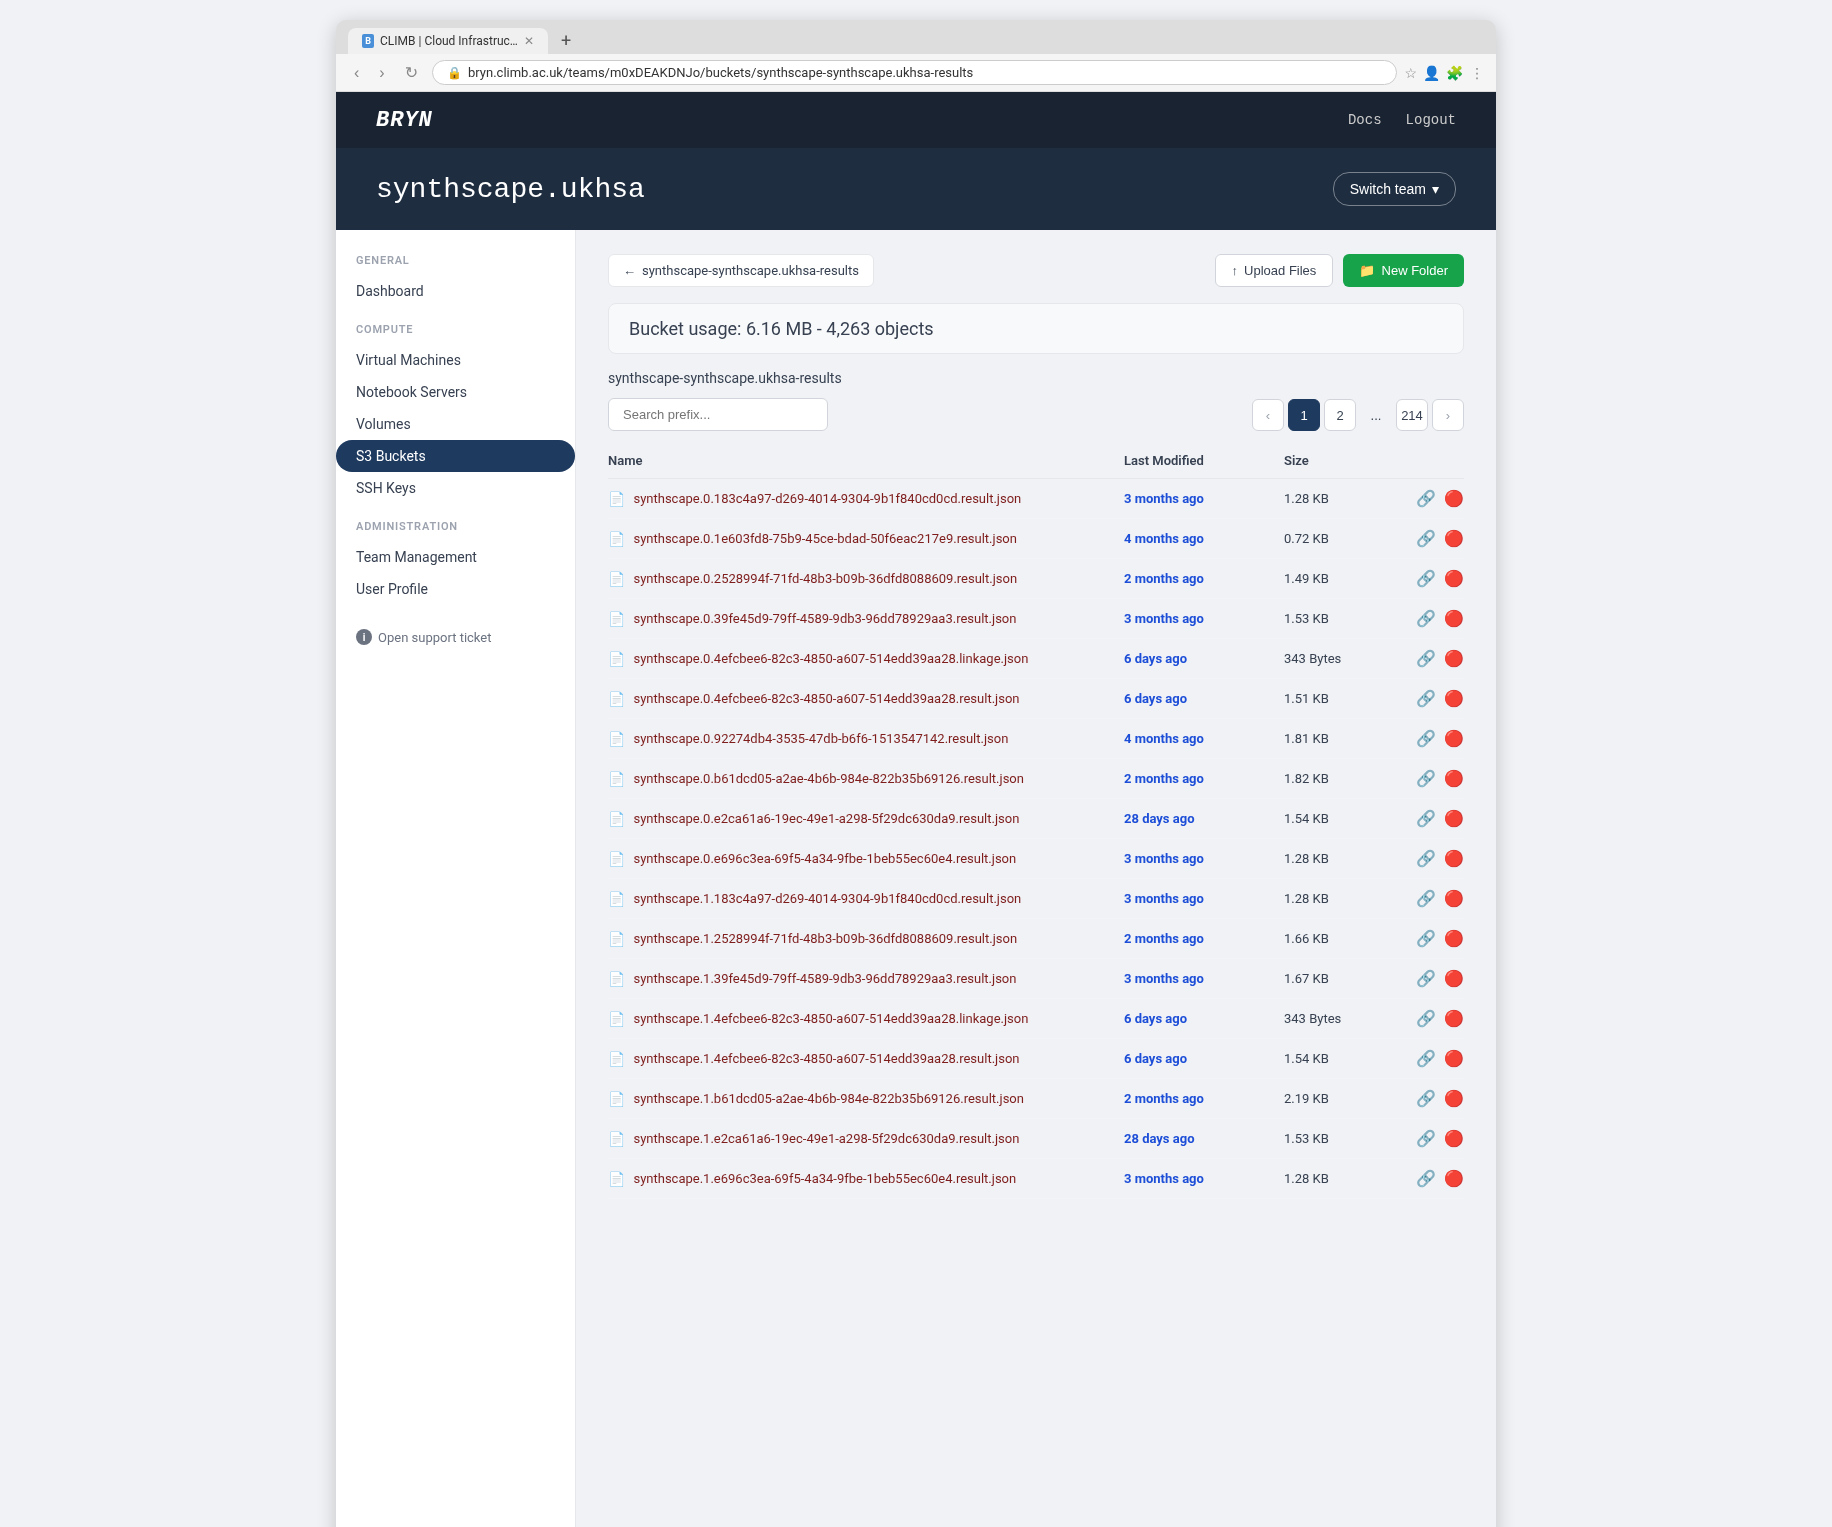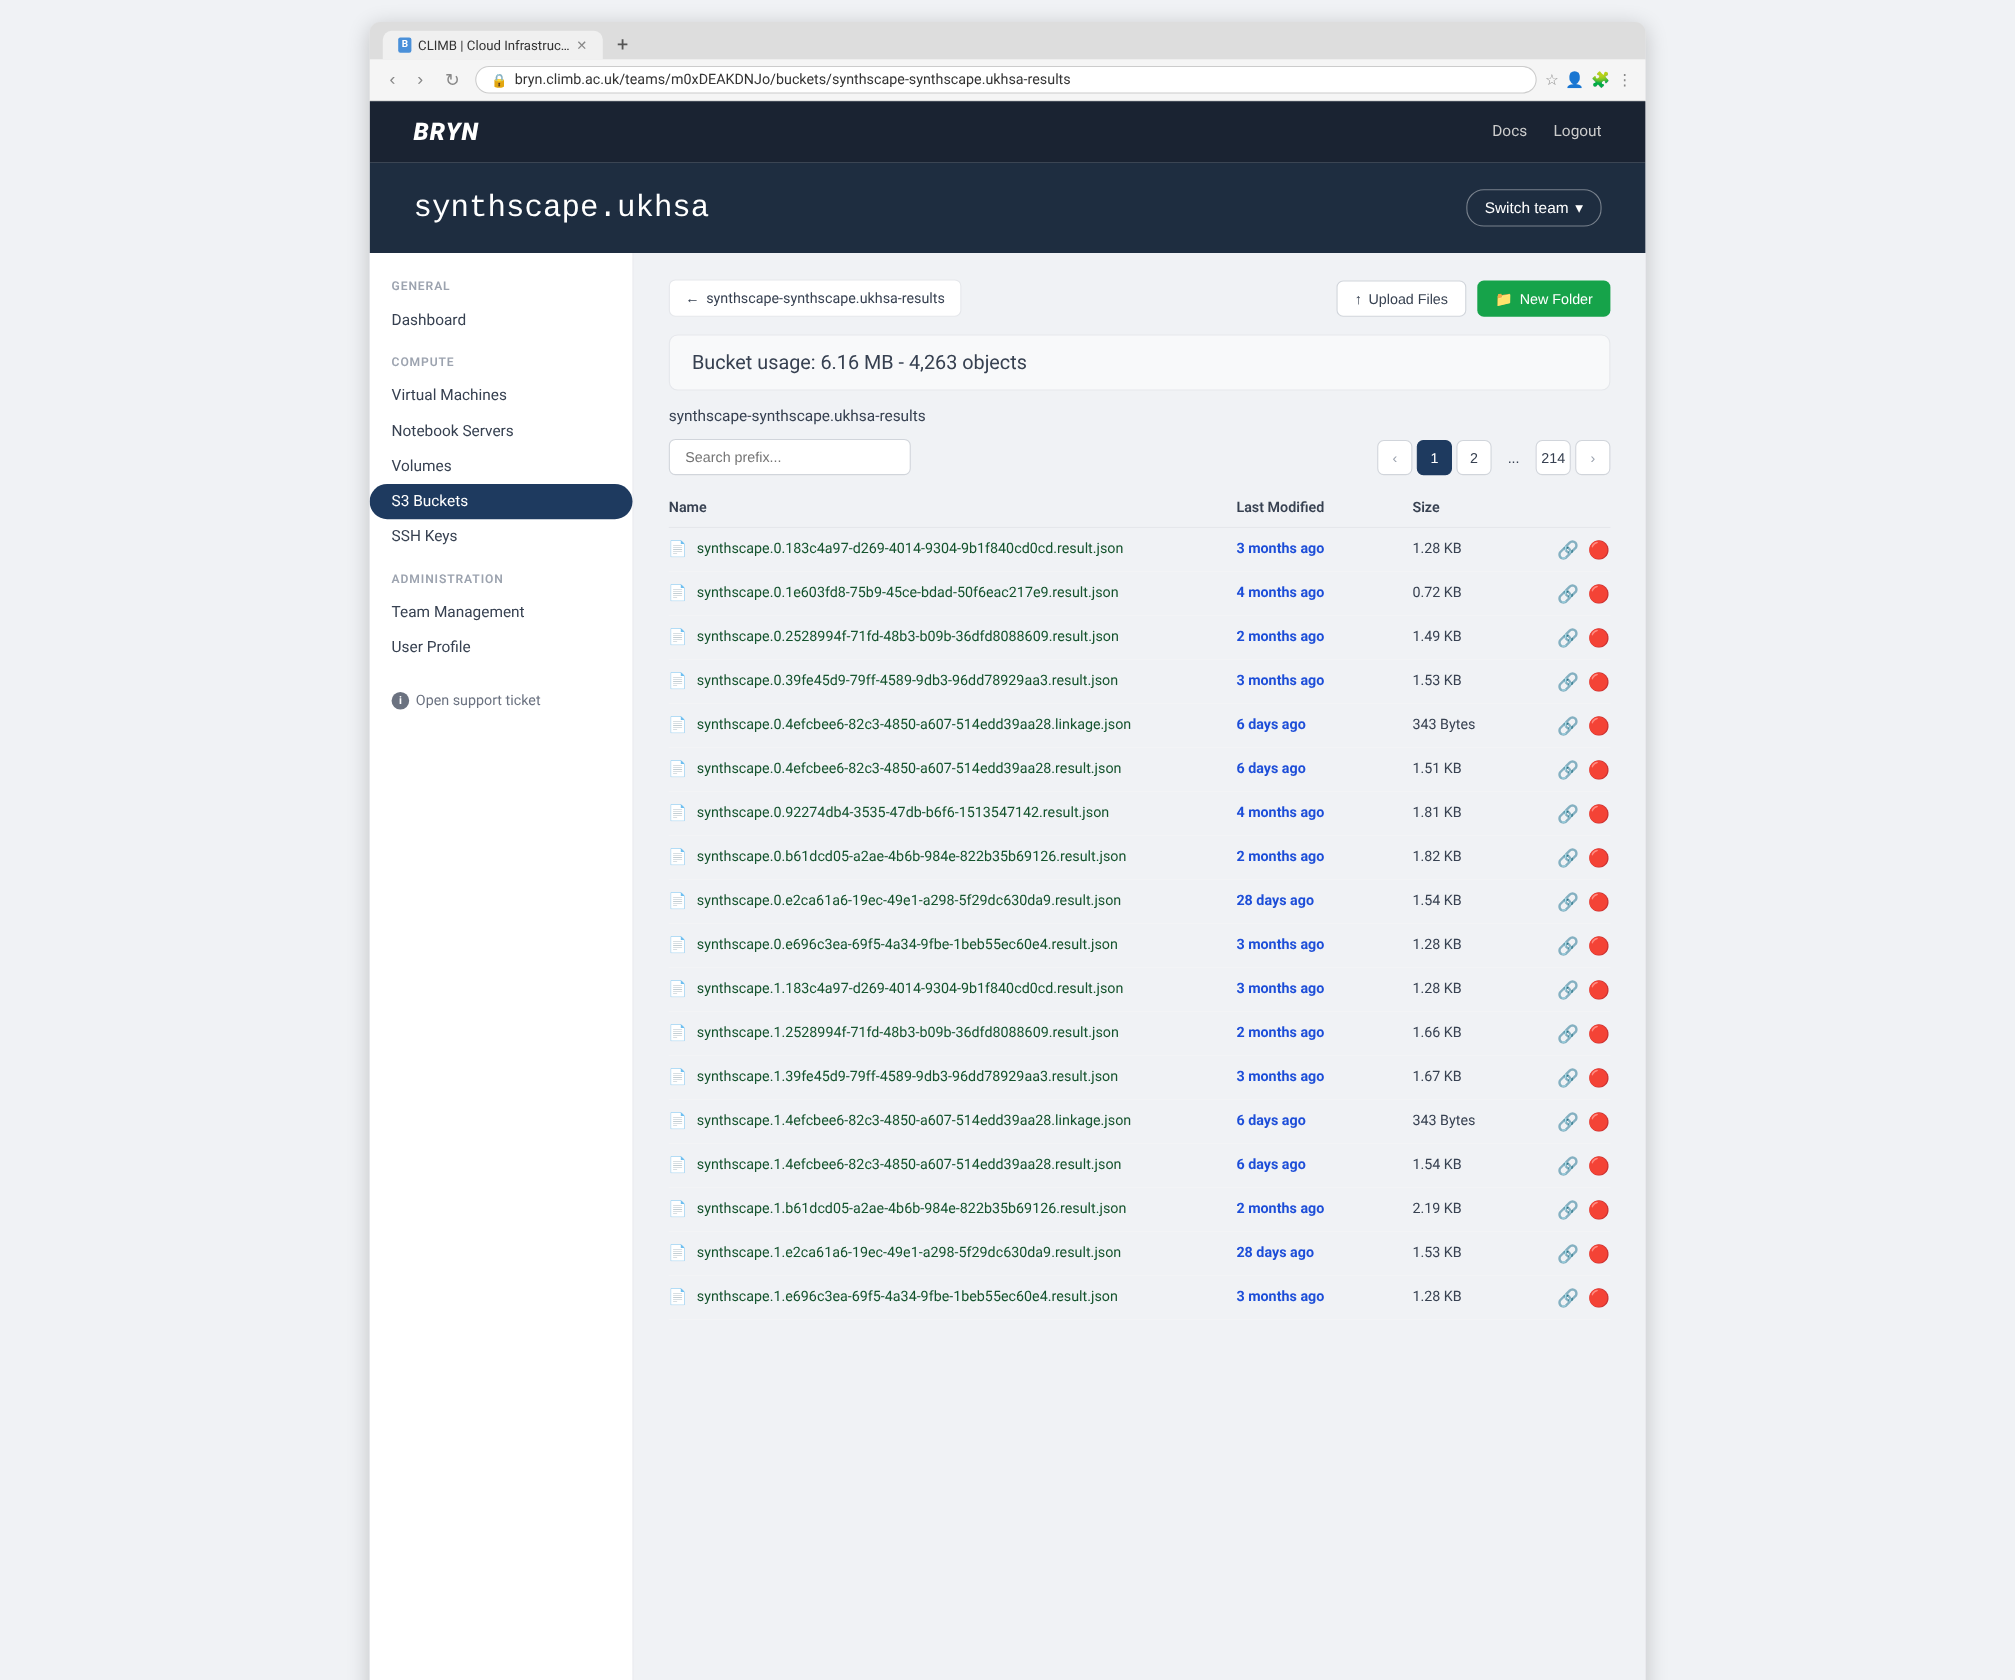--- a/index.html
+++ b/index.html
@@ -15,21 +15,21 @@
     .nav-btn { background: none; border: none; cursor: pointer; color: #888; font-size: 16px; padding: 2px 6px; border-radius: 4px; }
     .address-bar { flex: 1; background: white; border: 1px solid #ccc; border-radius: 20px; padding: 4px 14px; font-size: 13px; color: #333; display: flex; align-items: center; gap: 6px; }
     .address-text { flex: 1; }
     .nav-icons { display: flex; gap: 6px; }
     .nav-icon { color: #888; font-size: 14px; }
 
     
     .app { background: #f0f2f5; }
 
     
-    .top-nav { background: #1a2332; padding: 0 40px; height: 56px; display: flex; align-items: center; justify-content: space-between; }
+    .top-nav { background: #1a2332; padding: 0 40px; height: 56px; display: flex; align-items: center; justify-content: space-between; font-family: Liberation Mono, monospace; }
     .logo { color: white; font-size: 22px; font-weight: 900; letter-spacing: 1px; font-style: italic; }
     .top-nav-links { display: flex; gap: 24px; }
     .top-nav-link { color: #ccc; text-decoration: none; font-size: 14px; }
 
     
     .page-header { background: #1e2d40; padding: 24px 40px; display: flex; align-items: center; justify-content: space-between; }
     .page-title { color: white; font-size: 28px; font-weight: 400; font-family: Liberation Mono, monospace; }
     .switch-team-btn { background: transparent; border: 1px solid rgba(255,255,255,0.4); color: white; padding: 8px 16px; border-radius: 16px; cursor: pointer; font-size: 14px; display: flex; align-items: center; gap: 6px; }
 
     
@@ -69,21 +69,21 @@
     .page-btn.active { background: #1e3a5f; color: white; border-color: #1e3a5f; }
     .page-btn.arrow { color: #9ca3af; }
 
     
     .file-table { width: 100%; }
     .file-table-header { display: grid; grid-template-columns: 1fr 160px 120px 60px; padding: 10px 0; border-bottom: 1px solid #e5e7eb; }
     .col-header { font-size: 13px; font-weight: 600; color: #374151; }
     .file-row { display: grid; grid-template-columns: 1fr 160px 120px 60px; padding: 10px 0; border-bottom: 1px solid #f3f4f6; align-items: center; }
     .file-name { display: flex; align-items: center; gap: 8px; }
     .file-icon { color: #6b7280; font-size: 14px; flex-shrink: 0; }
-    .file-link { color: #14532d; text-decoration: none; font-size: 13px; }
+    .file-link { color: #7f1d1d; text-decoration: none; font-size: 13px; }
     .file-date { color: #1d4ed8; font-size: 13px; font-weight: bold; }
     .file-size { color: #374151; font-size: 13px; }
     .file-actions { display: flex; align-items: center; gap: 8px; justify-content: flex-end; }
     .action-icon { color: #9ca3af; cursor: pointer; font-size: 16px; }
     .action-icon.delete { color: #ef4444; }
   </style>
 </head>
 <body>
 
 <div class="browser-chrome">

